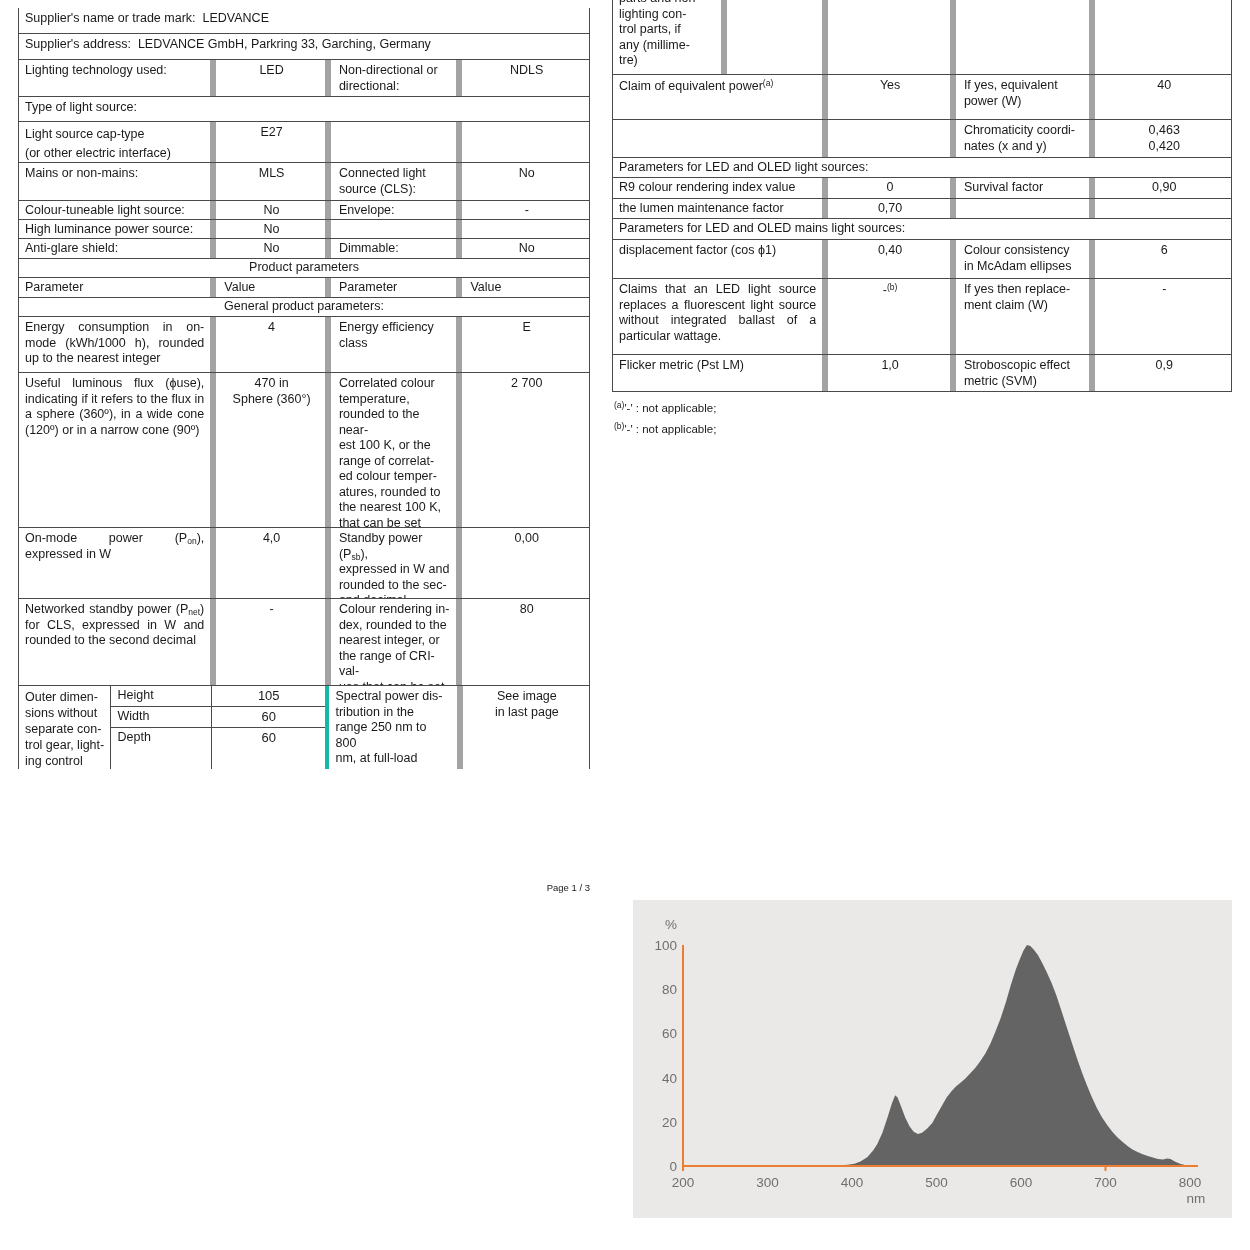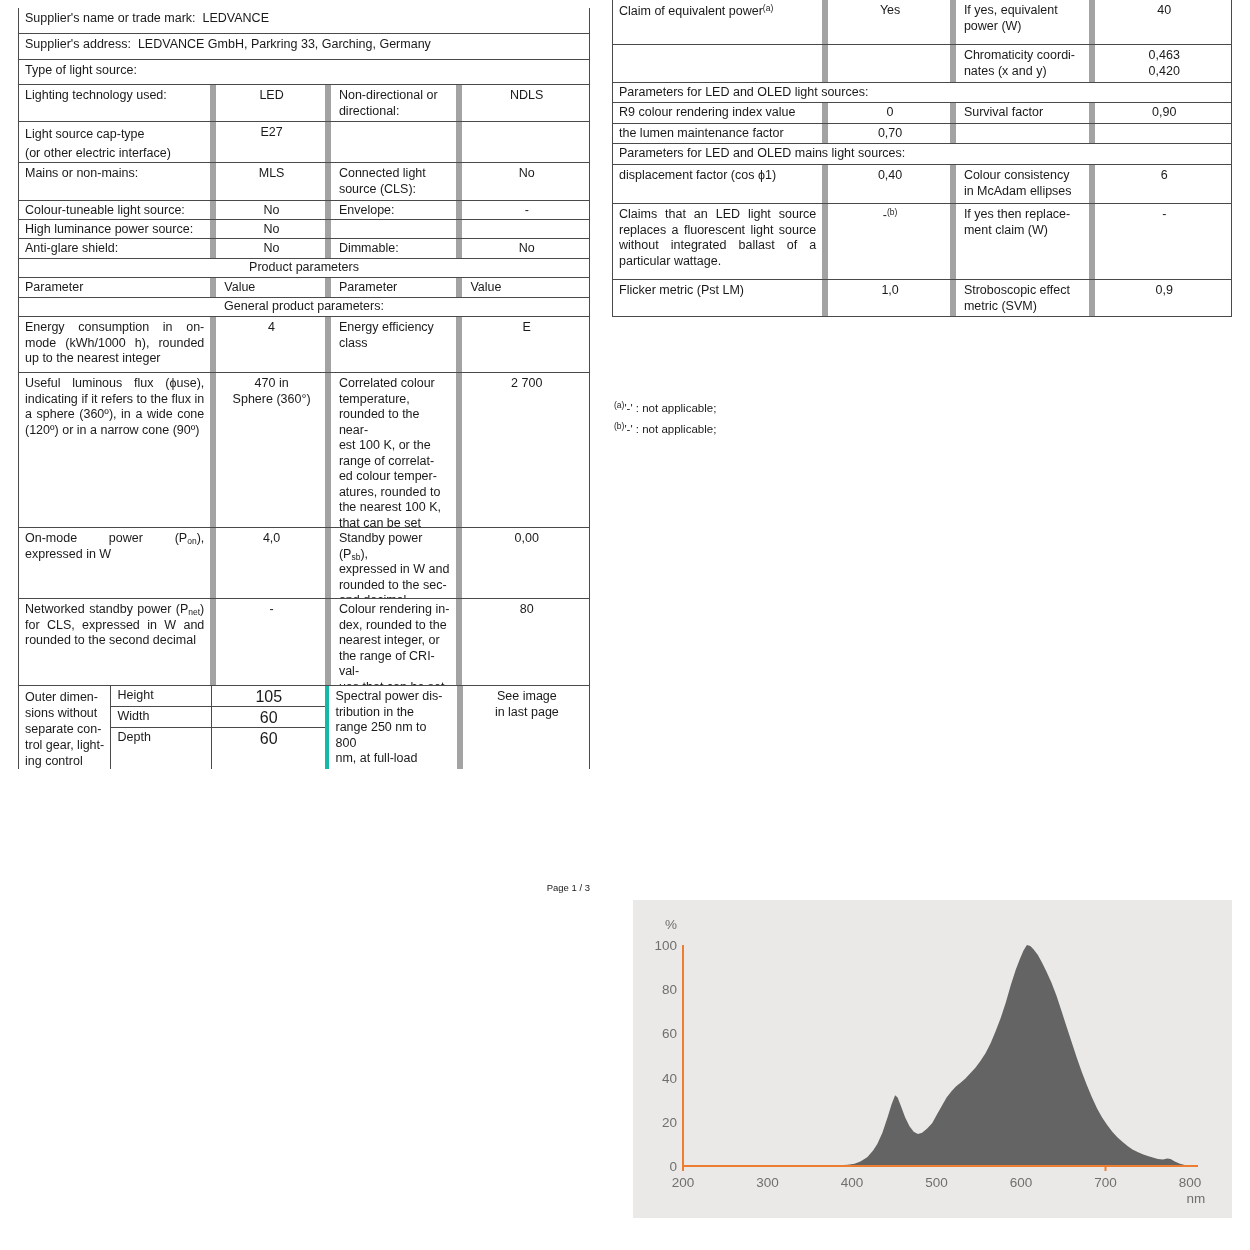--- a/index.html
+++ b/index.html
@@ -27,21 +27,21 @@
   
   .hdrblock{padding:8px 10px 6px 10px;display:block;}
   .doc-title{font-size:25px;font-weight:bold;color:#2d1e99;margin:2px 0 12px 0;line-height:1.1;}
   .doc-sub{font-size:12.5px;line-height:1.3;}
   .kv{display:flex;gap:7px;align-items:flex-start;}
   
   .dimstack{display:flex;flex-direction:column;width:215px;border-left:1px solid #4a4a4a;box-sizing:border-box;}
   .dimrow{display:flex;flex:0 0 auto;}
   .dimrow.bb{border-bottom:1px solid #4a4a4a;}
   .dimrow .dn{width:100px;box-sizing:border-box;padding:2px 6px;font-size:12.5px;}
-  .dimrow .dv{width:115px;box-sizing:border-box;padding:2px 6px;font-size:16px;text-align:center;border-left:1px solid #4a4a4a;}
+  .dimrow .dv{width:115px;box-sizing:border-box;padding:2px 6px;font-size:13px;text-align:center;border-left:1px solid #4a4a4a;}
   .dimlabel{width:92px;box-sizing:border-box;padding:3px 6px;font-size:12.5px;line-height:1.28;text-align:justify;}
   .dimlast{flex:1 1 auto;}
   
   .clipline{display:block;margin-top:-12px;}
   
   .footnotes{position:absolute;left:614px;top:398px;font-size:11.5px;line-height:1.8;}
   .pageno{position:absolute;left:18px;top:882px;width:572px;text-align:right;font-size:9.5px;color:#1a1a1a;}
   
   .chartpanel{position:absolute;left:633px;top:900px;width:599px;height:318px;background:#ebe9e7;}
   .chartpanel svg{display:block;}
@@ -60,29 +60,29 @@
   </div>
 
   <div class="row" style="height:26px">
     <div class="cell span-all kv">
       <span class="bold">Supplier's address:</span>
       <span>LEDVANCE GmbH, Parkring 33, Garching, Germany</span>
     </div>
   </div>
 
 
-  <div class="row" style="height:25px">
-    <div class="cell span-all bold">Type of light source:</div>
-  </div>
-
   <div class="row" style="height:37px">
     <div class="cell c1 just">Lighting technology used:</div>
     <div class="cell c2">LED</div>
     <div class="cell c3 just">Non-directional or<br>directional:</div>
     <div class="cell c4">NDLS</div>
+  </div>
+
+  <div class="row" style="height:25px">
+    <div class="cell span-all bold">Type of light source:</div>
   </div>
 
   <div class="row" style="height:41px">
     <div class="cell c1" style="line-height:1.55">Light source cap-type<br>(or other electric interface)</div>
     <div class="cell c2">E27</div>
     <div class="cell c3"></div>
     <div class="cell c4"></div>
   </div>
 
   <div class="row" style="height:38px">
@@ -174,20 +174,30 @@
     </div>
     <div class="cell c3" style="border-left:4px solid #14b8a6">Spectral power dis-<br>tribution in the<br>range 250 nm to 800<br>nm, at full-load</div>
     <div class="cell c4">See image<br>in last page</div>
   </div>
 </div>
 
 <div class="pageno">Page 1 / 3</div>
 
 <div class="tbl" style="left:612px;top:0;width:620px;">
 
+  <div class="row first" style="height:75px;border-top:none">
+    <div class="cell" style="width:108px">
+      <span class="clipline">parts and non-</span>
+      <span>lighting con-<br>trol parts, if<br>any (millime-<br>tre)</span>
+    </div>
+    <div class="cell" style="width:102px"></div>
+    <div class="cell r2"></div>
+    <div class="cell r3"></div>
+    <div class="cell r4"></div>
+  </div>
 
   <div class="row" style="height:45px">
     <div class="cell r1">Claim of equivalent power<sup>(a)</sup></div>
     <div class="cell r2">Yes</div>
     <div class="cell r3 just">If yes, equivalent<br>power (W)</div>
     <div class="cell r4">40</div>
   </div>
 
   <div class="row" style="height:38px">
     <div class="cell r1"></div>

